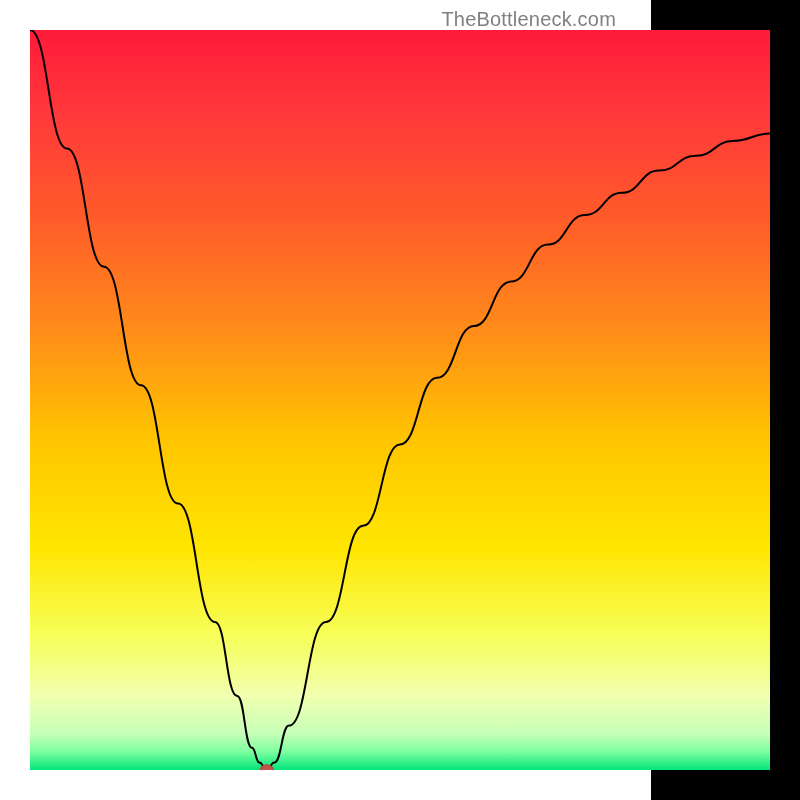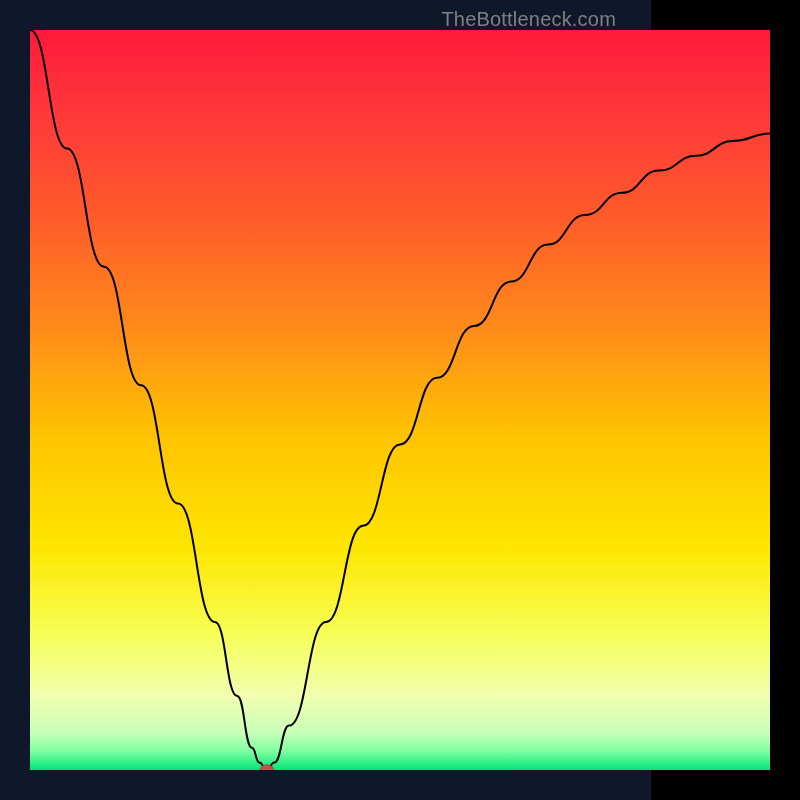--- a/index.html
+++ b/index.html
@@ -8,21 +8,21 @@
     width: 800px;
     height: 800px;
     background: #000;
     font-family: Arial, Helvetica, sans-serif;
     overflow: hidden;
   }
   .frame {
     position: absolute;
     left: 0; top: 0;
     width: 651px; height: 800px;
-    background: #0f172a;
+    background: #ffffff;
   }
   .plot {
     position: absolute;
     left: 30px;
     top: 30px;
     width: 740px;
     height: 740px;
   }
   .watermark {
     position: absolute;

